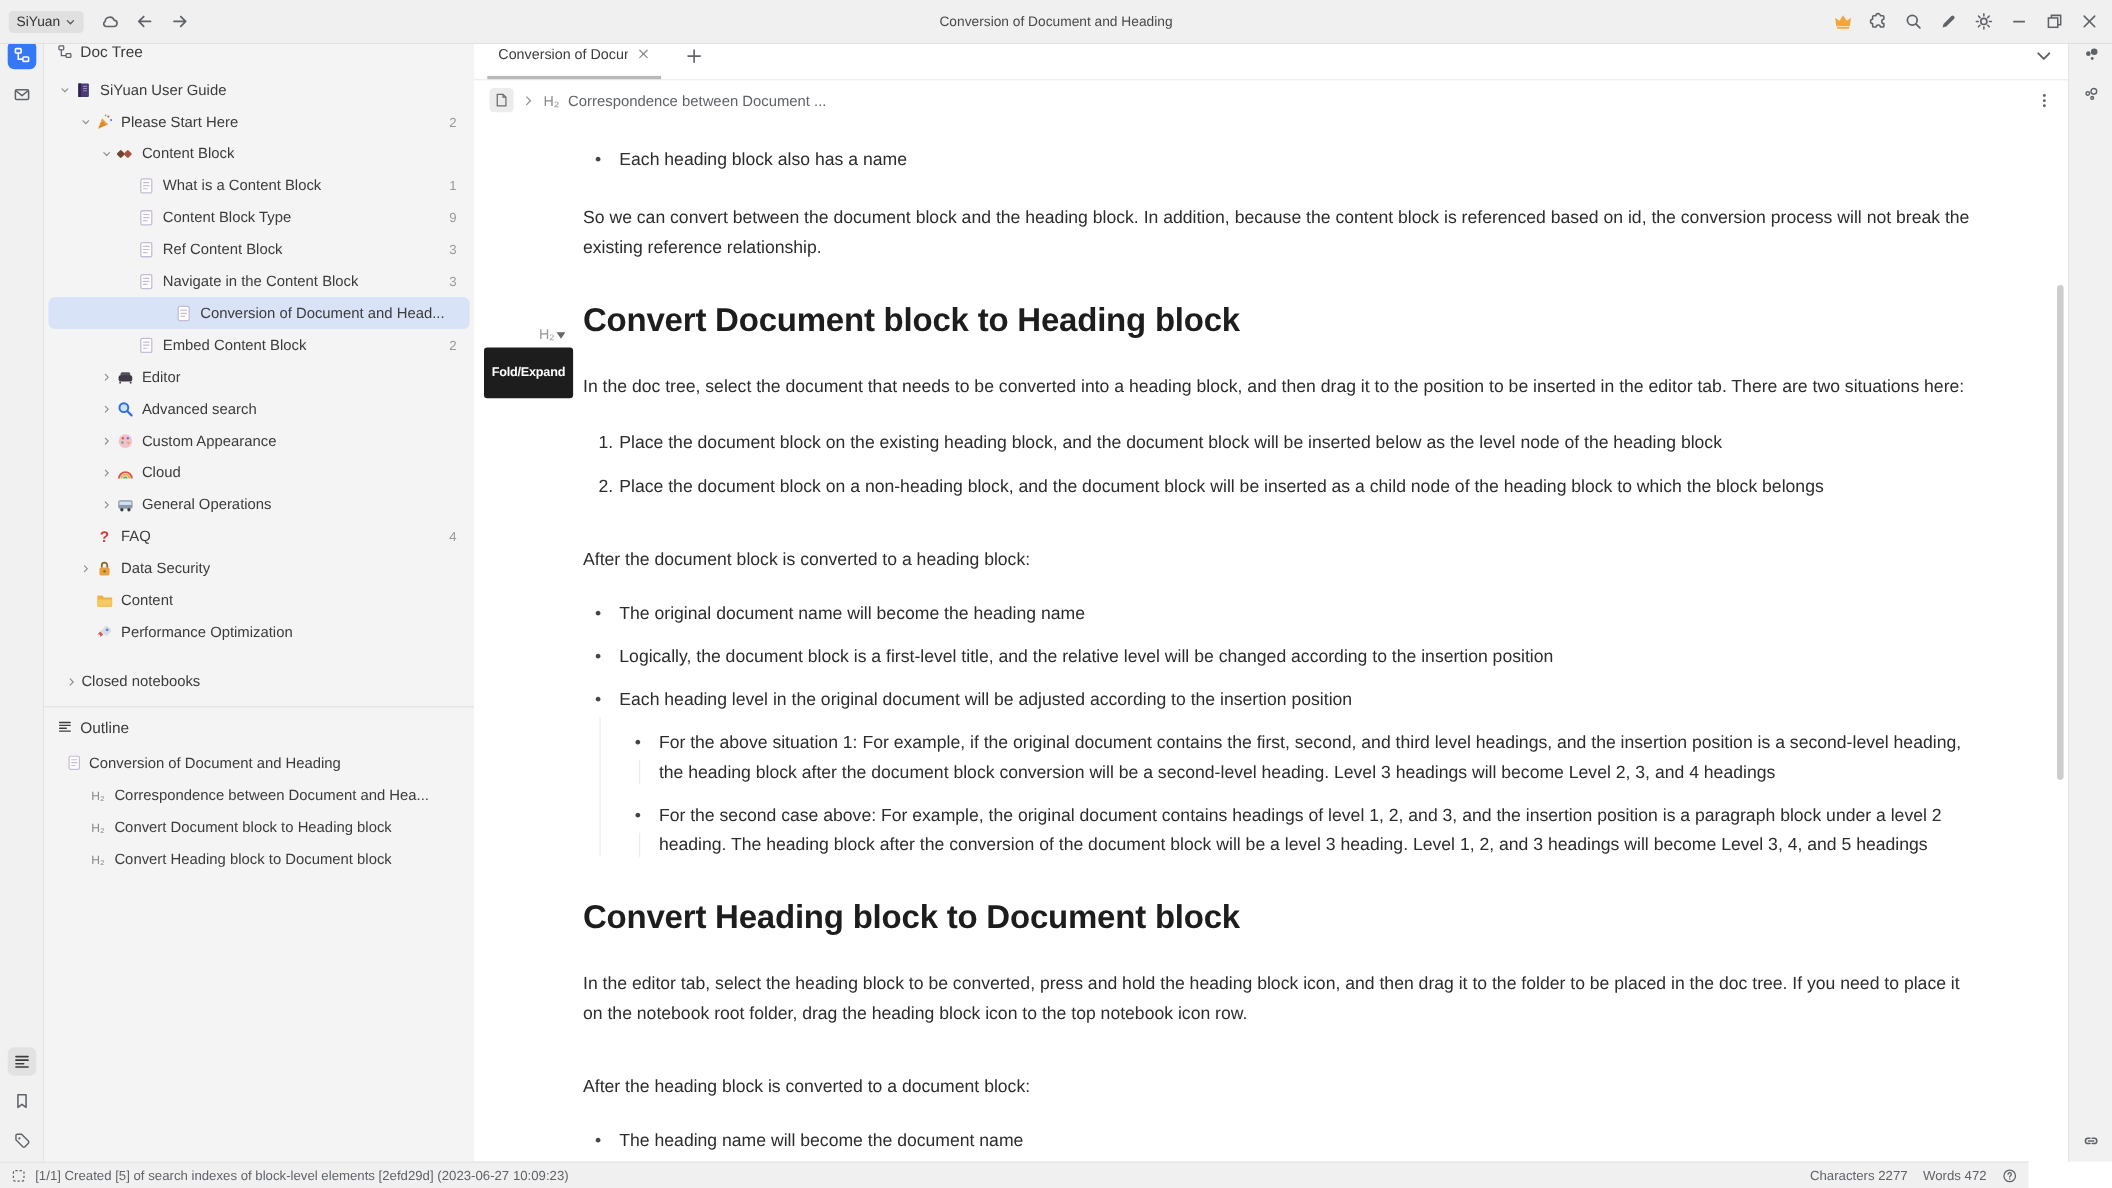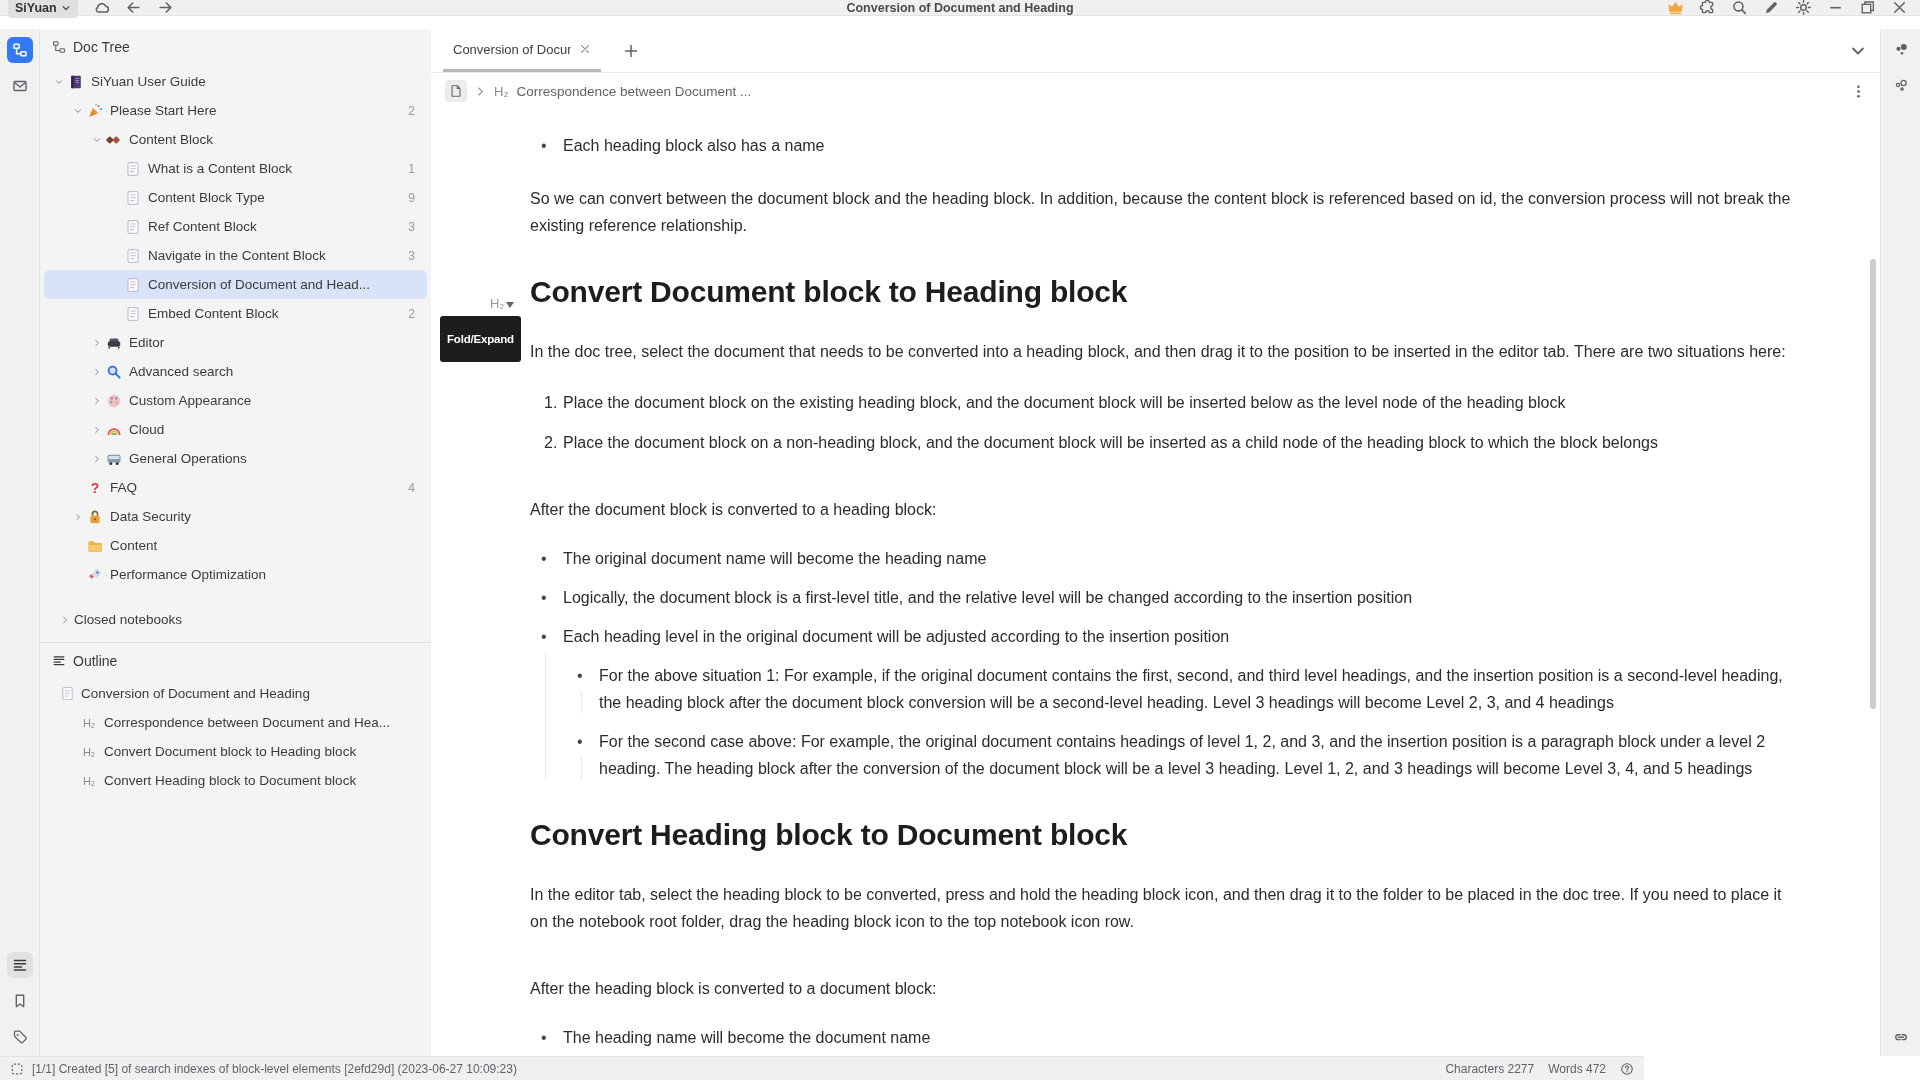--- a/index.html
+++ b/index.html
@@ -2,22 +2,22 @@
 <html><head>
 <meta charset="utf-8">
 <style>
   * { margin:0; padding:0; box-sizing:border-box; }
   html,body { width:1920px; height:1080px; overflow:hidden;
     font-family:"Liberation Sans","DejaVu Sans",sans-serif; background:#fff; color:#333; }
   .ic { display:inline-flex; align-items:center; justify-content:center; flex:0 0 auto; }
   .ic svg { width:100%; height:100%; display:block; }
 
   
-  .titlebar { position:absolute; left:0; top:0; width:1920px; height:16px;
-    background:#f0f0f0; border-bottom:1px solid #e2e2e2; display:flex; align-items:center; z-index:20;font-weight:bold; }
+  .titlebar { position:absolute; left:0; top:0; width:1920px; height:40px;
+    background:#f0f0f0; border-bottom:1px solid #e2e2e2; display:flex; align-items:center; z-index:20; }
   .ws-btn { margin-left:8px; height:20px; padding:0 7px; background:#e0e0e0; border-radius:4px;
     display:flex; align-items:center; gap:4px; font-size:12.5px; color:#333; cursor:default; }
   .ws-btn .ic { width:10px; height:10px; }
   .tb-ic { width:17px; height:17px; margin-left:15px; color:#5f6368; }
   .tb-title { position:absolute; left:0; right:0; text-align:center; font-size:12.5px; color:#4a4a4a; pointer-events:none; }
   .tb-right { margin-left:auto; display:flex; align-items:center; gap:15px; padding-right:12px; }
   .tb-right .ic { width:17px; height:17px; }
 
   
   .app { position:absolute; left:0; top:29px; width:1920px; height:1027px; display:flex; }
@@ -87,21 +87,21 @@
   li .dot { position:absolute; left:11px; top:0; color:#444; }
   li.guide::before { content:""; position:absolute; left:15px; top:29px; bottom:3px; width:1px; background:#e9e9e9; }
   ul.nested { list-style:none; margin-top:12px; }
   ul.nested>li { position:relative; padding-left:36px; margin-bottom:12px; }
   ul.nested>li .dot { left:14px; }
   ul.nested>li.guide::before { left:18px; }
   p.tight { margin-top:40px; }
   .scrollthumb { position:absolute; right:4px; top:230px; width:6px; height:450px; background:#cdcdcd; border-radius:3px; }
 
   
-  .statusbar { position:absolute; left:0; top:1056px; width:1644px; height:24px; background:#f0f0f0;
+  .statusbar { position:absolute; left:0; top:1056px; width:1844px; height:24px; background:#f0f0f0;
     border-top:1px solid #e2e2e2; display:flex; align-items:center; font-size:12px; color:#5f6368; z-index:20; }
   .statusbar .ic { width:14px; height:14px; }
   .sb-left { display:flex; align-items:center; gap:8px; padding-left:10px; }
   .sb-right { margin-left:auto; display:flex; align-items:center; gap:14px; padding-right:10px; }
 </style>
 </head>
 <body>
 
 <div class="titlebar">
   <div class="ws-btn">
@@ -314,21 +314,21 @@
           <span class="ic chev"></span>
           <span class="ic tico">
             <svg viewBox="0 0 16 16">
               <rect x="3" y="1.6" width="10" height="12.8" rx="1.4" fill="#fff" stroke="#c6bcd4" stroke-width="1.2"></rect>
               <path d="M5.5 5h5M5.5 7.8h5M5.5 10.6h3.2" stroke="#c6bcd4" stroke-width="1.1" stroke-linecap="round"></path>
             </svg>
           </span>
           <span class="lbl">Navigate in the Content Block</span>
           <span class="count">3</span>
         </div>
-        <div class="tree-row selected" style="padding-left:63px">
+        <div class="tree-row selected" style="padding-left:97px">
           <span class="ic chev"></span>
           <span class="ic tico">
             <svg viewBox="0 0 16 16">
               <rect x="3" y="1.6" width="10" height="12.8" rx="1.4" fill="#fff" stroke="#c6bcd4" stroke-width="1.2"></rect>
               <path d="M5.5 5h5M5.5 7.8h5M5.5 10.6h3.2" stroke="#c6bcd4" stroke-width="1.1" stroke-linecap="round"></path>
             </svg>
           </span>
           <span class="lbl">Conversion of Document and Head...</span>
         </div>
         <div class="tree-row" style="padding-left:63px">

